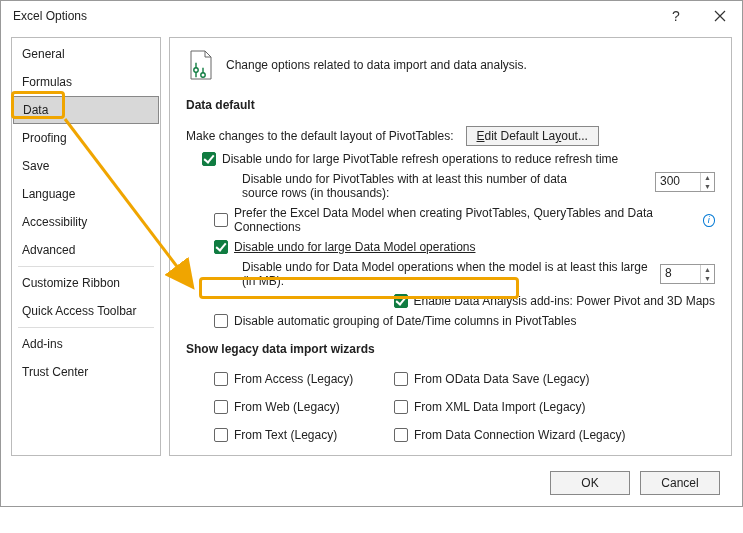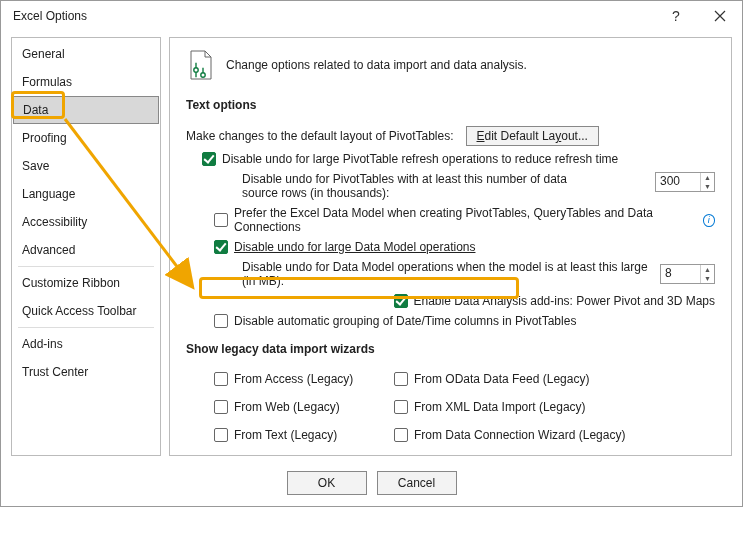--- a/index.html
+++ b/index.html
@@ -145,24 +145,24 @@
   .legacy-grid {
     display: grid;
     grid-template-columns: 170px 1fr;
     column-gap: 10px;
     row-gap: 6px;
     margin-left: 28px;
   }
   .footer {
     height: 46px;
     display: flex;
-    justify-content: center;
+    justify-content: flex-end;
     align-items: center;
     gap: 10px;
-    padding: 0 28px;
+    padding: 0 22px;
   }
   .footer .btn {
     width: 80px;
     text-align: center;
     padding: 4px 0;
   }
   .u { text-decoration: underline; }
   .info-icon {
     width: 13px; height: 13px;
     border: 1px solid #0078d4;
@@ -221,21 +221,21 @@
         <svg width="26" height="30" viewBox="0 0 26 30">
           <path d="M3 1 h14 l6 6 v22 h-20 z" fill="#fff" stroke="#666"></path>
           <path d="M17 1 v6 h6" fill="none" stroke="#666"></path>
           <circle cx="8" cy="20" r="2.2" fill="none" stroke="#107c41" stroke-width="1.4"></circle>
           <circle cx="15" cy="25" r="2.2" fill="none" stroke="#107c41" stroke-width="1.4"></circle>
           <path d="M8 17.8 v-5 M8 22.2 v5 M15 22.8 v-5" stroke="#107c41" stroke-width="1.4"></path>
         </svg>
         <span>Change options related to data import and data analysis.</span>
       </div>
 
-      <div class="section-head">Text options</div>
+      <div class="section-head">Data default</div>
 
       <div class="row">
         <span>Make changes to the default layout of PivotTables:</span>
         <span class="btn" style="margin-left:6px;"><span class="u">E</span><span>dit Default La<span class="u">y</span>out...</span></span>
       </div>
 
       <div class="row" style="margin-left:16px;">
         <span class="cb checked"></span>
         <span>Disable undo for large PivotTable refresh operations to reduce refresh time</span>
       </div>
@@ -285,21 +285,21 @@
 
       <div class="section-head" style="margin-top:14px;">Show legacy data import wizards</div>
 
       <div class="legacy-grid">
         <div class="row">
             <span class="cb"></span>
             <span>From Access (Legacy)</span>
           </div>
         <div class="row">
             <span class="cb"></span>
-            <span>From OData Data Feed (Legacy)</span>
+            <span>From OData Data Save (Legacy)</span>
           </div>
         <div class="row">
             <span class="cb"></span>
             <span>From Web (Legacy)</span>
           </div>
         <div class="row">
             <span class="cb"></span>
             <span>From XML Data Import (Legacy)</span>
           </div>
         <div class="row">

